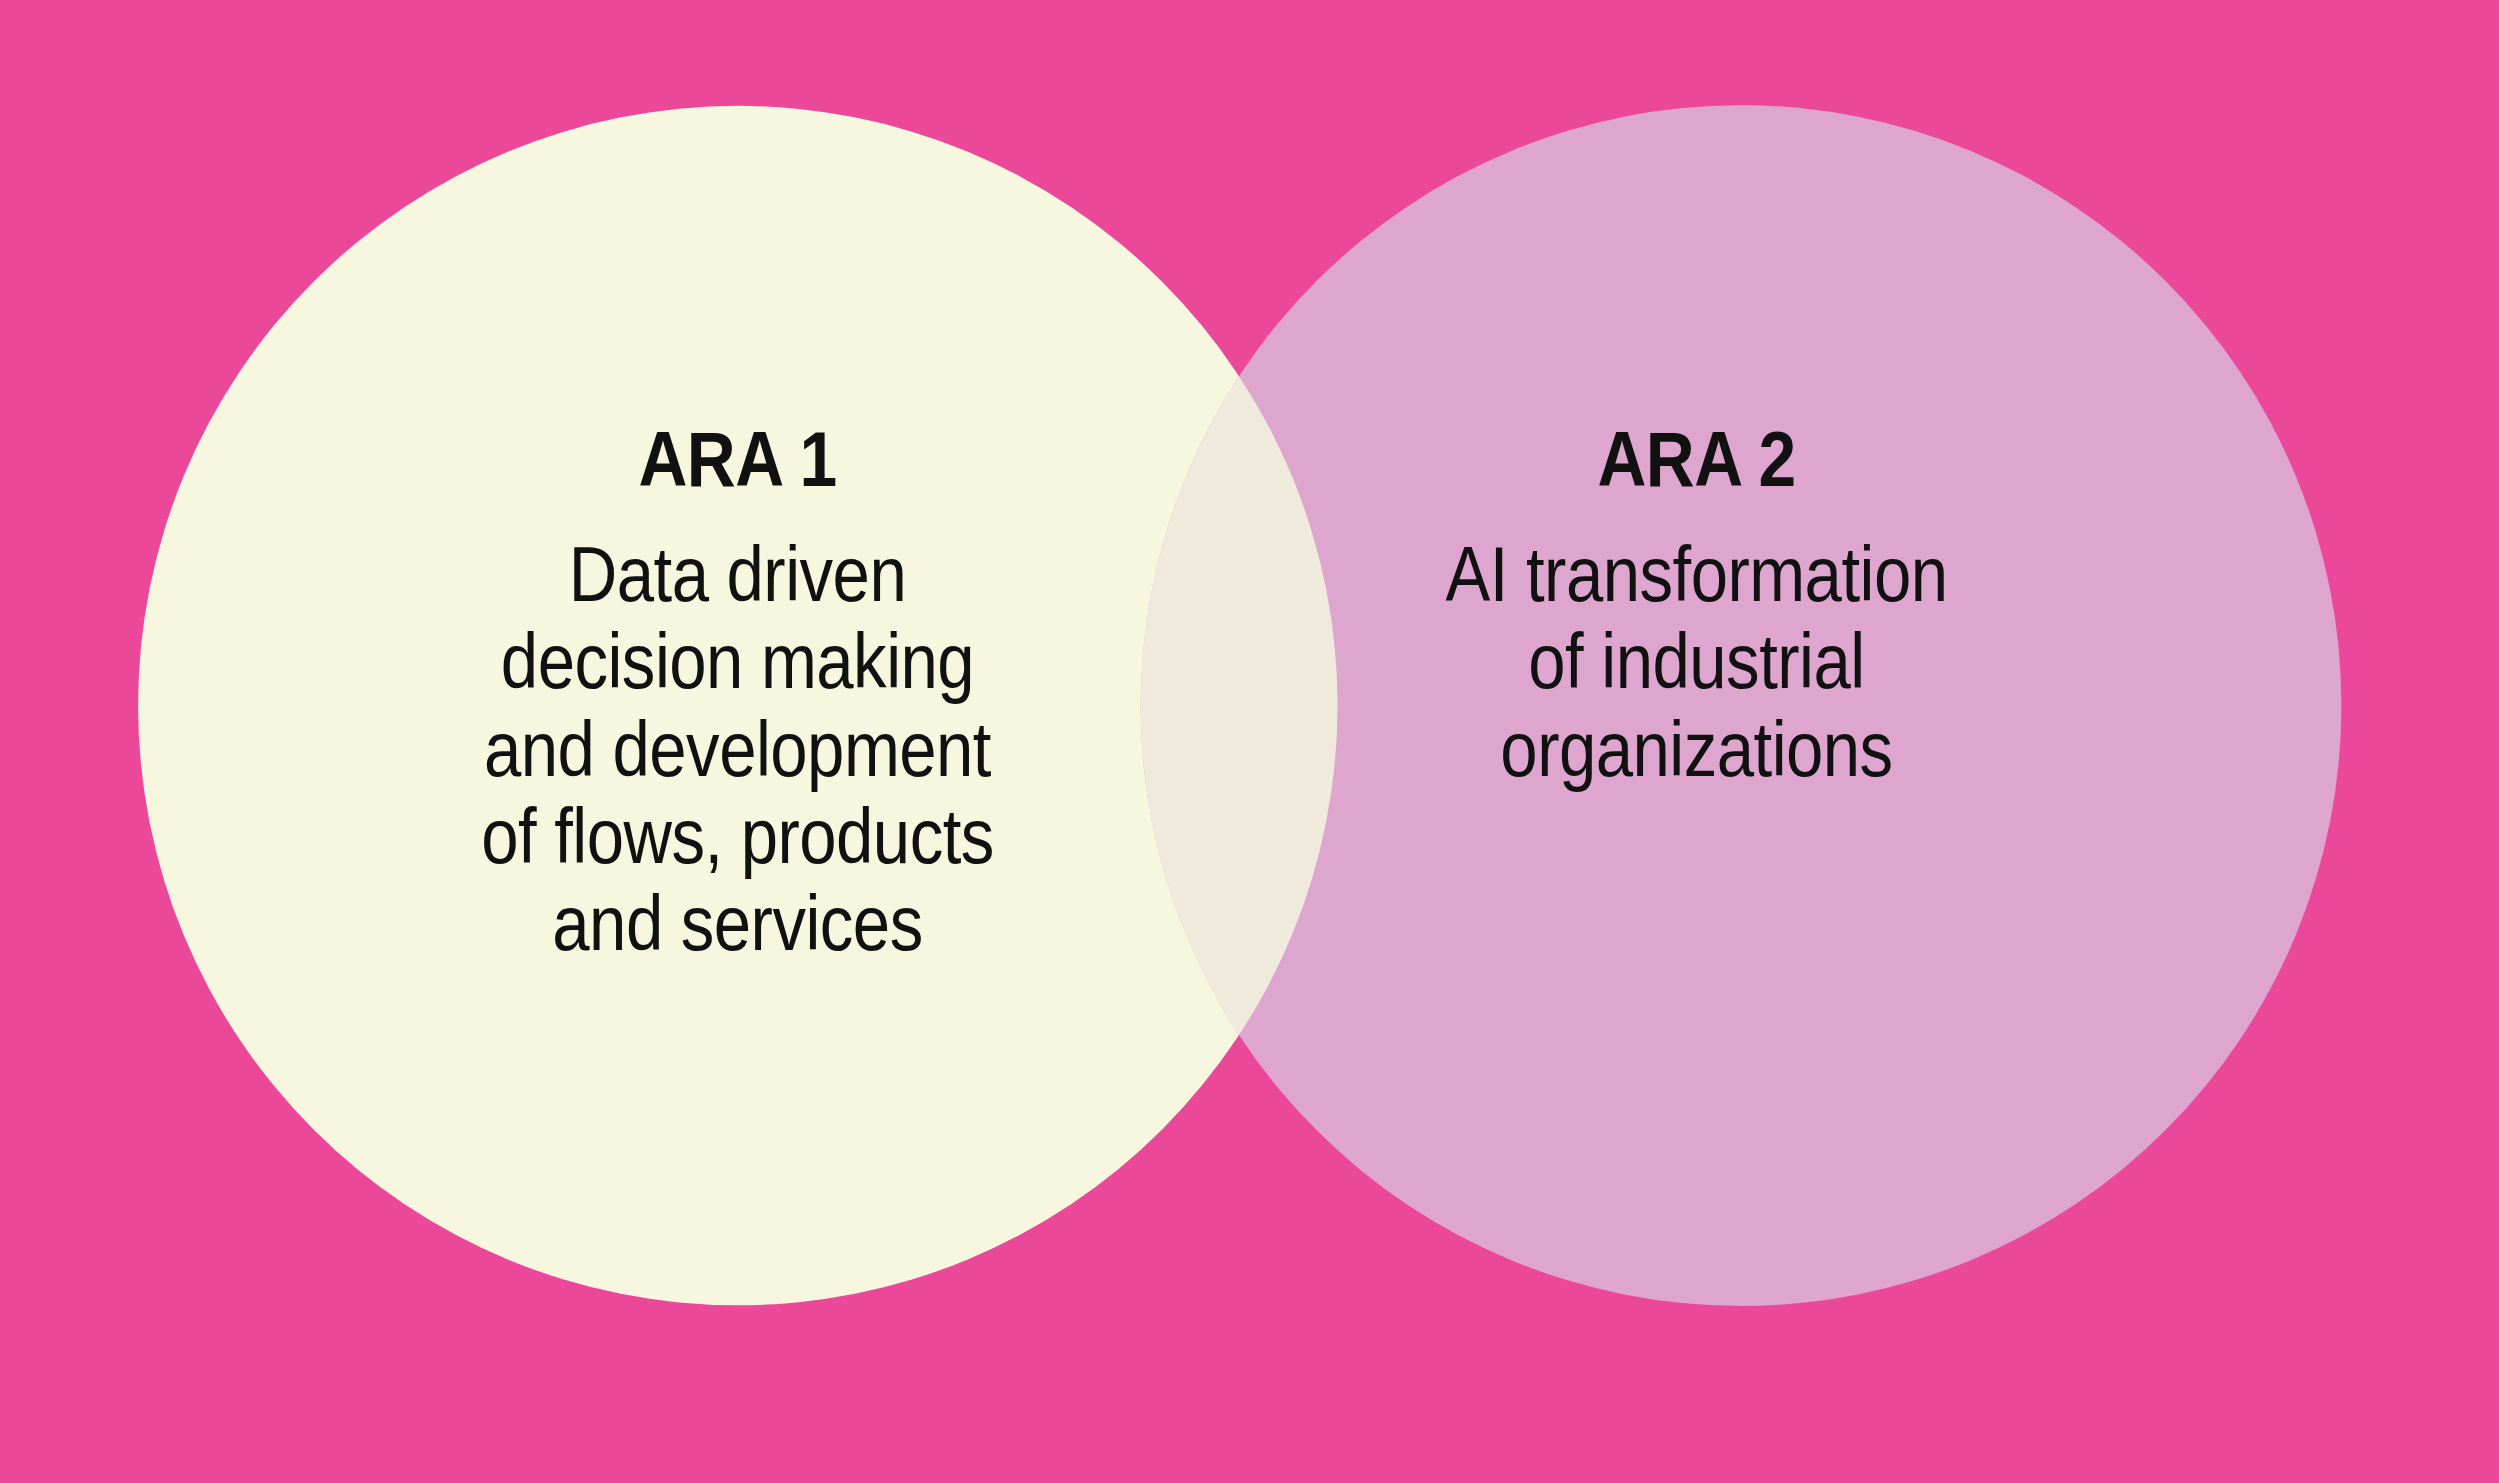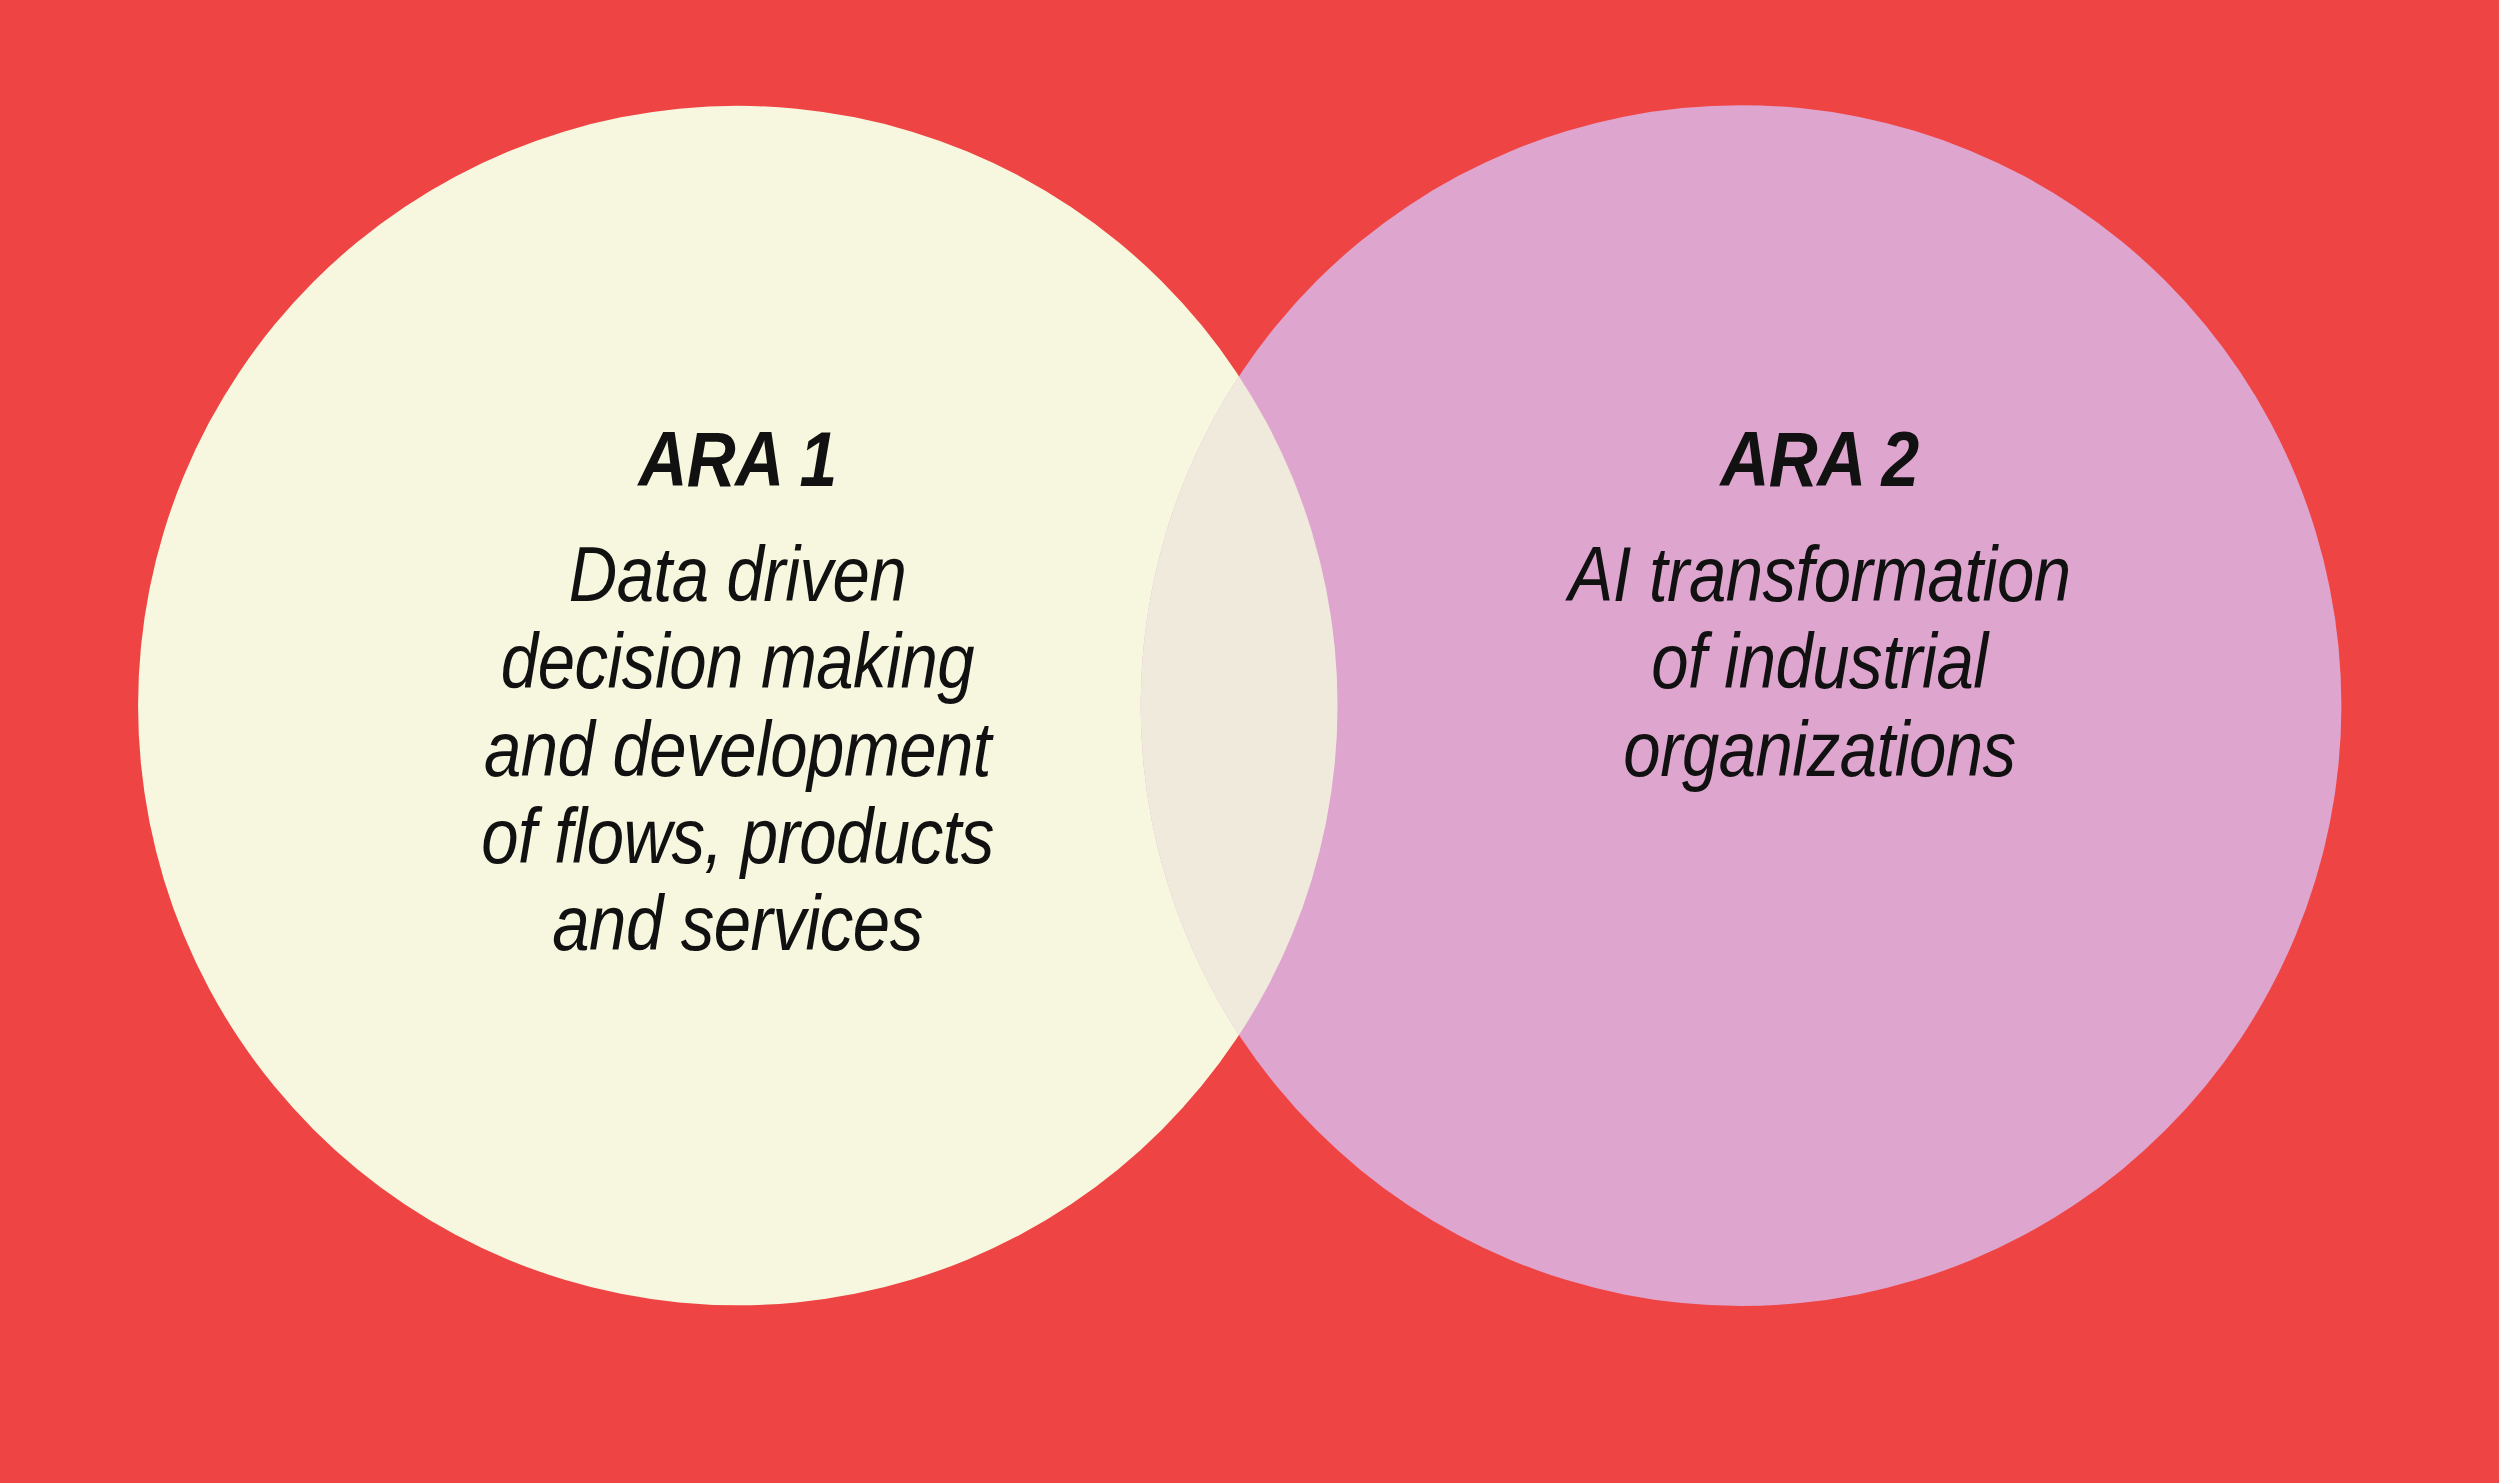--- a/index.html
+++ b/index.html
@@ -67,29 +67,29 @@
 
   
   #label-ara1 {
     left: 282px;
     top: 421px;
     width: 911px;
   }
 
   
   #label-ara2 {
-    left: 1364px;
+    left: 1241px;
     top: 421px;
     width: 911px;
   }
 </style>
 </head>
 <body>
 
-<div id="venn-stage" style="background: #ef4444; font-style: italic;">
+<div id="venn-stage" style="background: #ec4899;">
 
   <svg id="venn-svg" viewBox="0 0 3897 2312" xmlns="http://www.w3.org/2000/svg">
 
     <circle id="circle-left" cx="1150" cy="1100" r="935" fill="#F7F7E0"></circle>
 
     <circle id="circle-right" cx="2714" cy="1100" r="936" fill="#DEA6CE"></circle>
 
     <defs>
       <clipPath id="clip-right-circle">
         <circle cx="2714" cy="1100" r="936"></circle>

